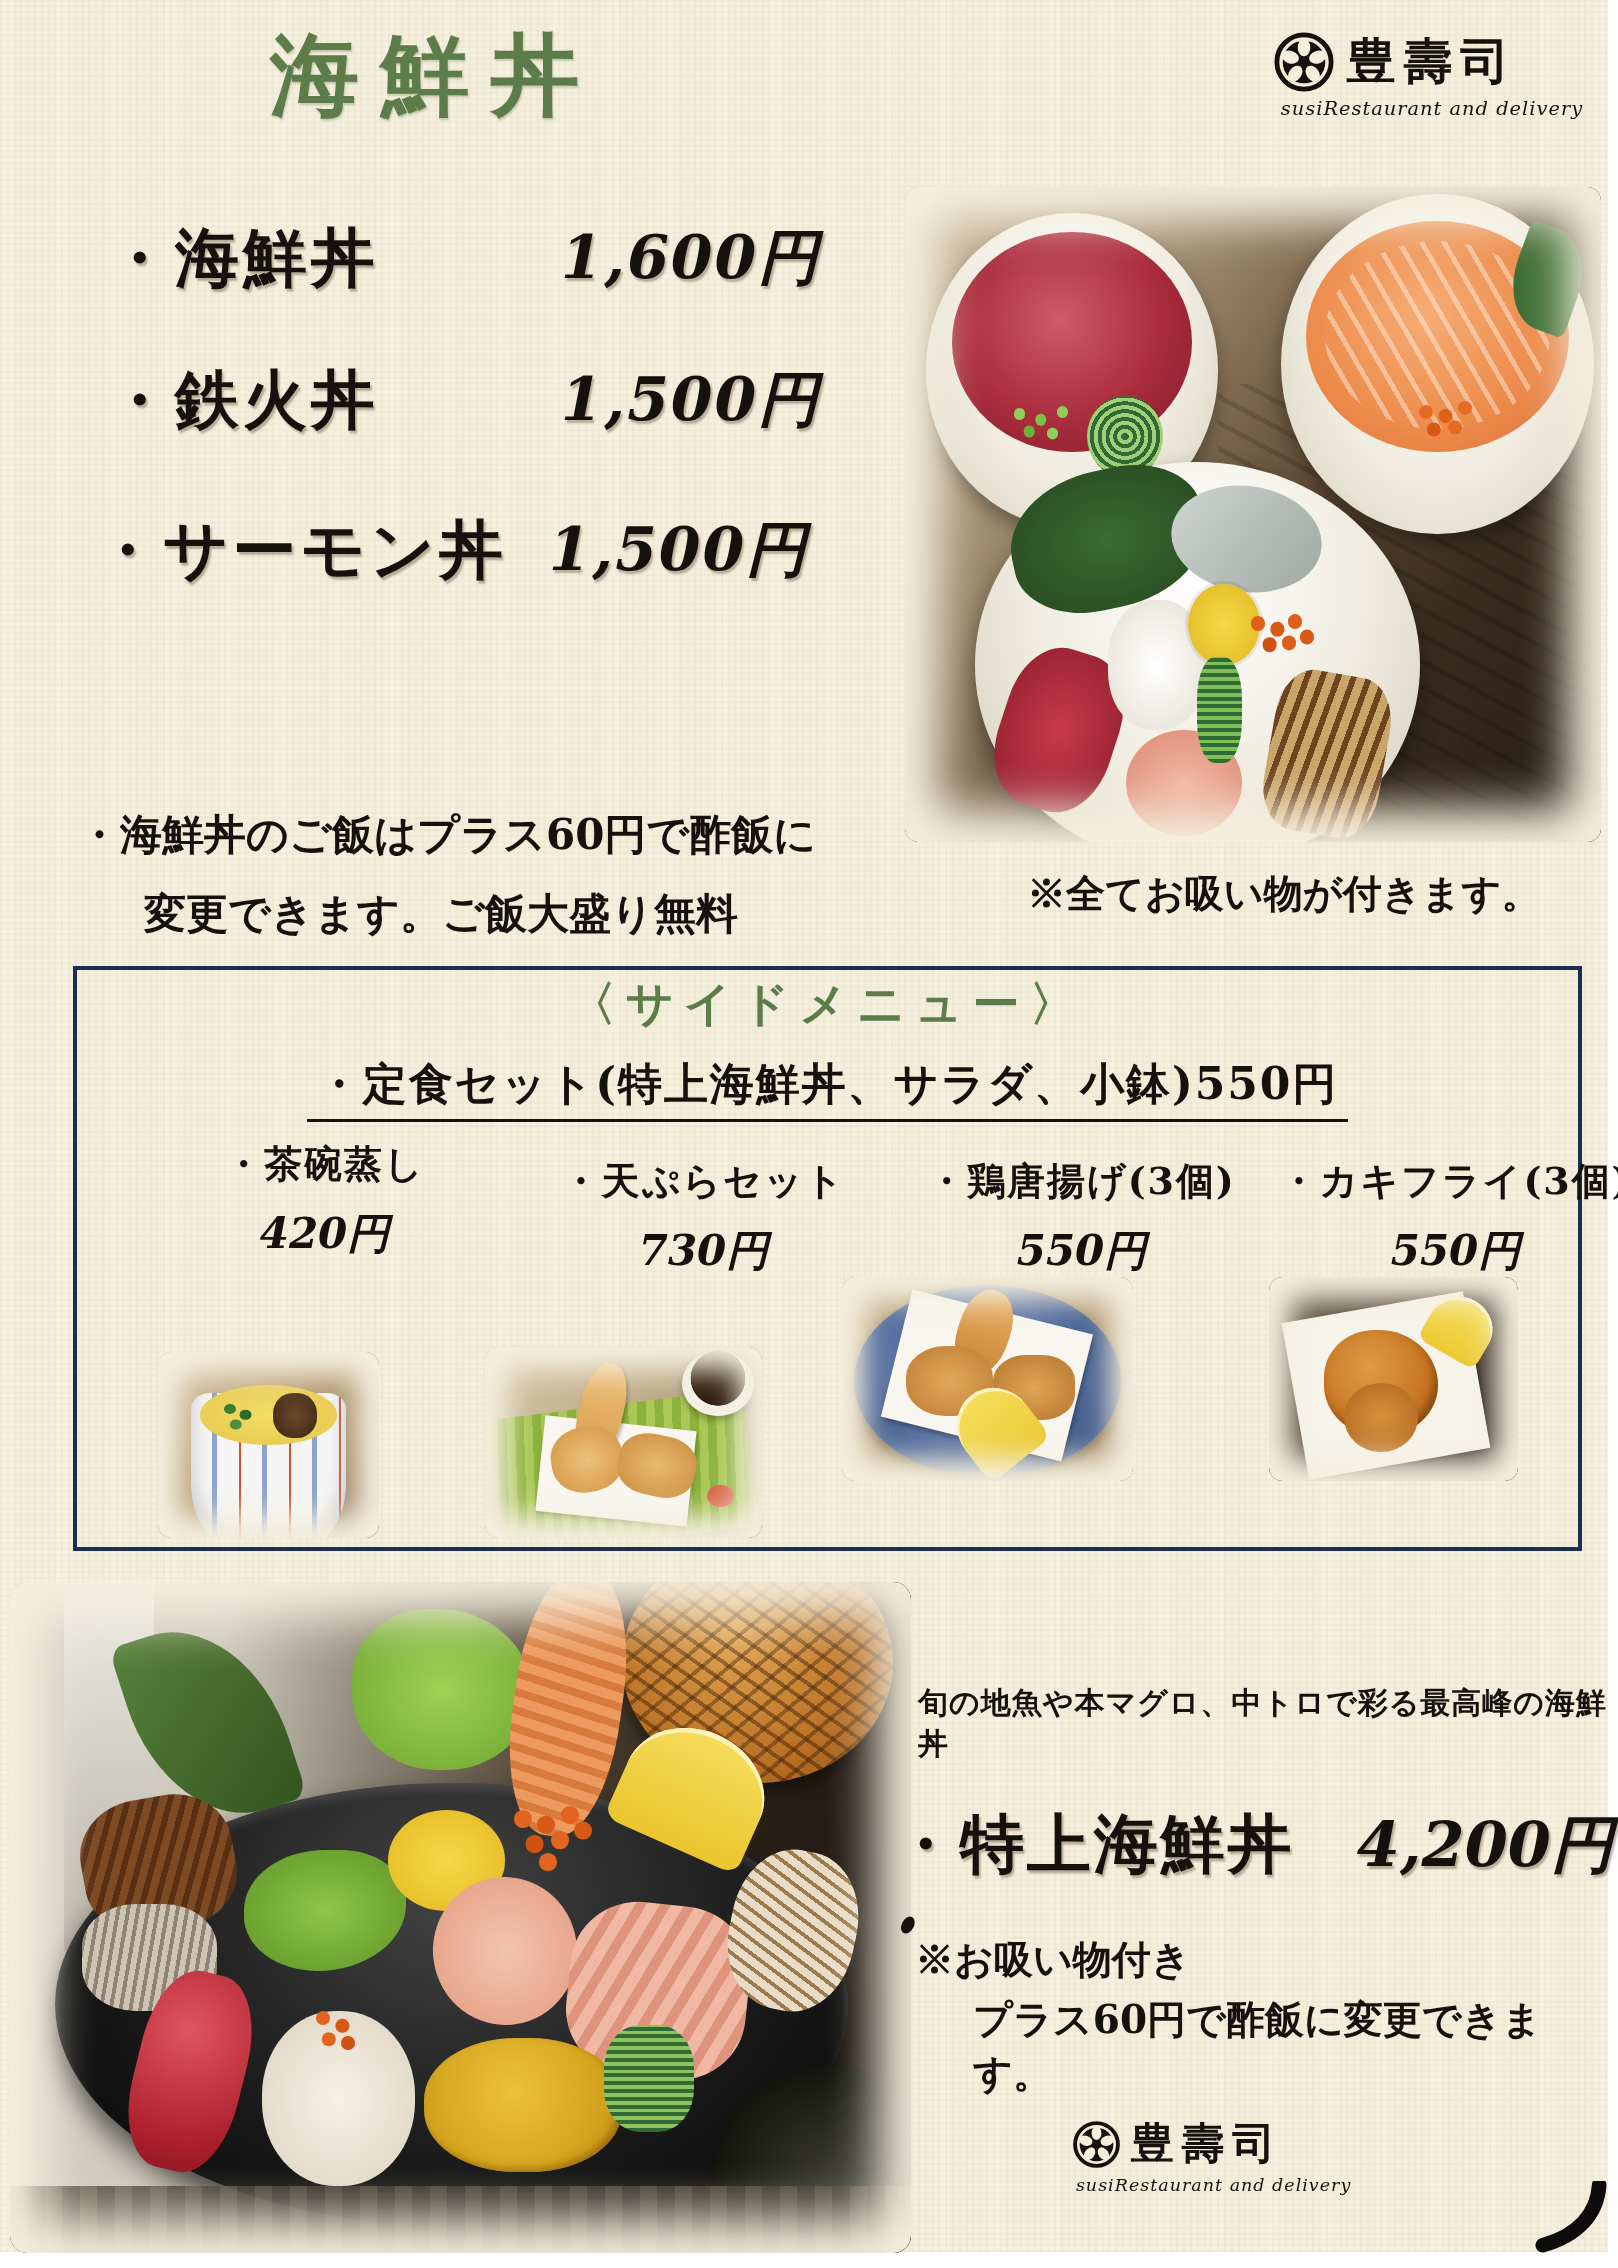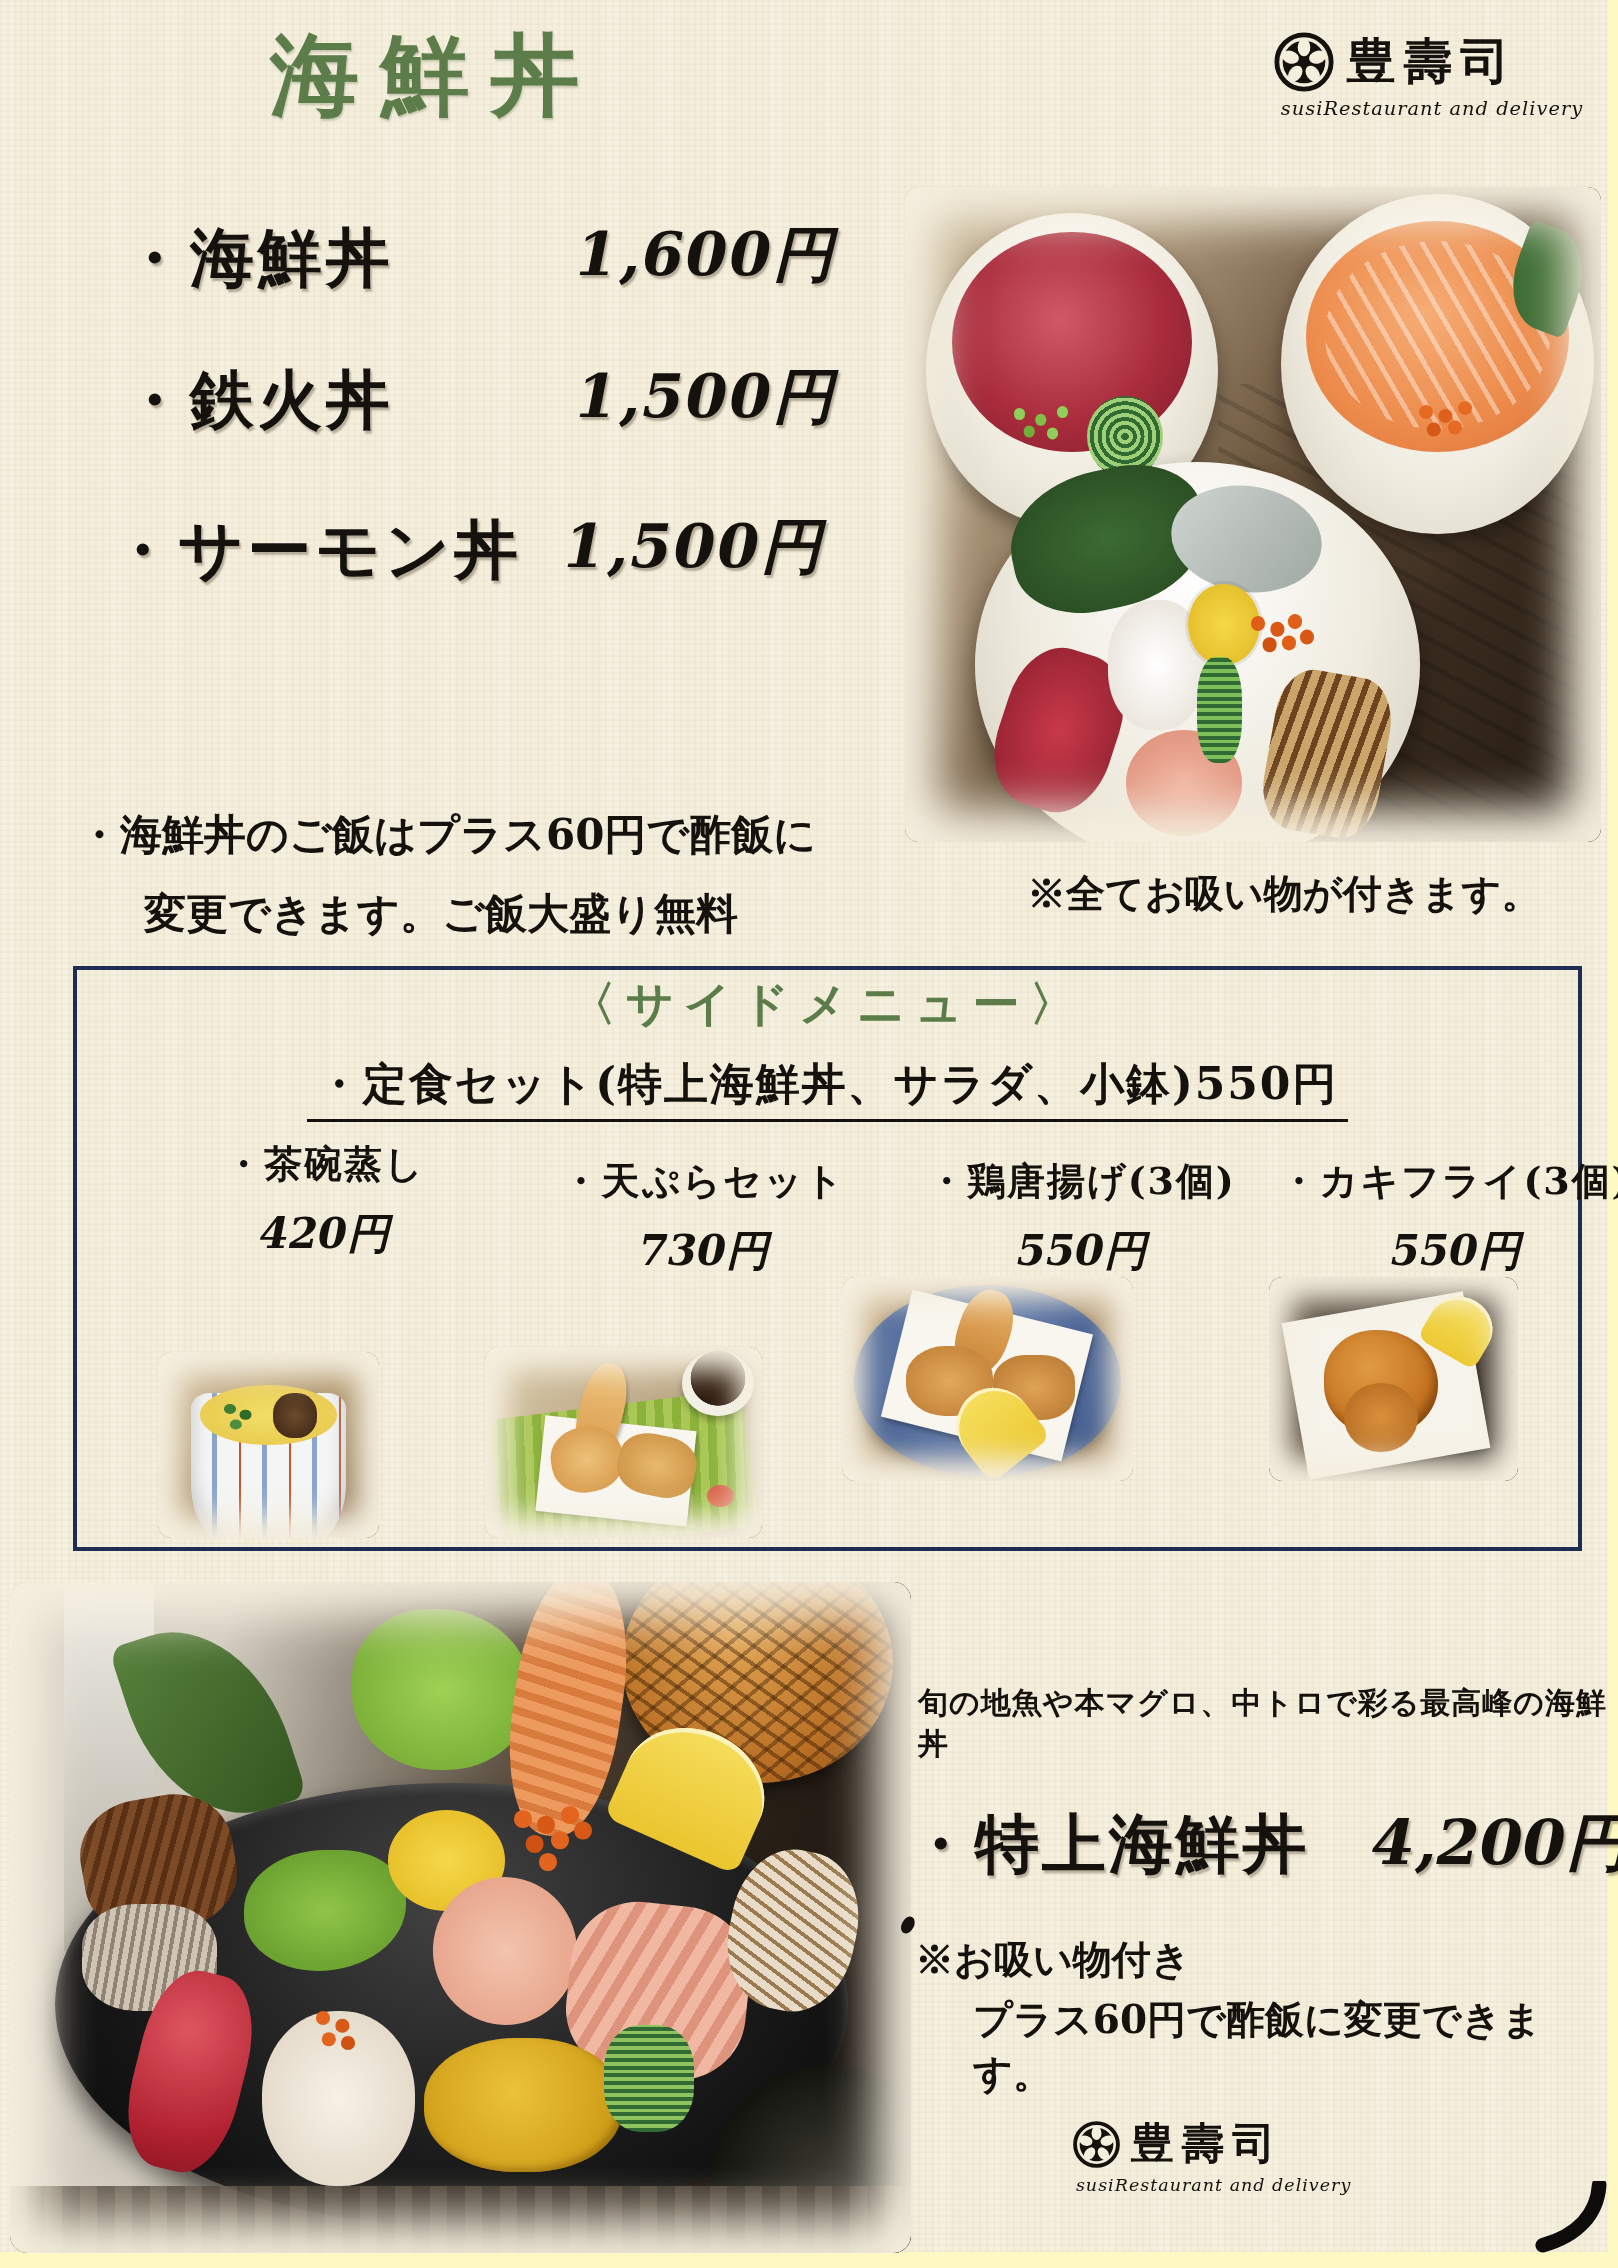--- a/index.html
+++ b/index.html
@@ -1,28 +1,28 @@
 <!DOCTYPE html>
 <html><head>
 <meta charset="utf-8">
 <style>
   html,body{margin:0;padding:0;}
   body{background:#c9c9cb;font-family:"DejaVu Serif","Liberation Serif",serif;color:#15120e;}
-  .screen{position:relative;width:1619px;height:2269px;overflow:hidden;background:#fef9c3;}
+  .screen{position:relative;width:1619px;height:2269px;overflow:hidden;background:#ffffff;}
   .paper{position:absolute;left:0;top:0;width:1608px;height:2252px;background:#f4eedc;}
   .paper::before{content:"";position:absolute;inset:0;pointer-events:none;opacity:.55;
     background:
       repeating-linear-gradient(90deg,rgba(166,149,110,.10) 0 1.9px,rgba(0,0,0,0) 1.9px 6.8px),
       repeating-linear-gradient(0deg,rgba(166,149,110,.08) 0 1.9px,rgba(0,0,0,0) 1.9px 5.8px),
       repeating-linear-gradient(90deg,rgba(255,255,255,.20) 0 13.6px,rgba(0,0,0,0) 13.6px 55px);}
   .abs{position:absolute;}
   .jp{font-weight:bold;}
   .shadow{text-shadow:1.9px 2.9px 1.9px rgba(70,58,34,.35);}
   .title{font-size:89px;color:#5c7d49;letter-spacing:21.3px;font-weight:bold;text-shadow:1px 1.9px 1.9px rgba(70,90,50,.25);}
-  .menu-row{display:flex;justify-content:space-between;align-items:flex-start;margin-left:15px;}
+  .menu-row{display:flex;justify-content:space-between;align-items:center;}
   .item-label{font-size:64px;letter-spacing:3.9px;}
   .item-price{font-size:60px;font-style:italic;letter-spacing:1.9px;}
   .note{font-size:42px;}
   .box{border:4.9px solid #1e2e52;}
   .side-head{font-size:47px;color:#5c7d49;letter-spacing:9.7px;font-weight:bold;}
   .set-line{font-size:44px;font-weight:bold;border-bottom:3.9px solid #15120e;padding:0 9.7px 9.7px;letter-spacing:1.9px;}
   .col{width:369px;text-align:center;}
   .col-label{font-size:38px;font-weight:bold;letter-spacing:1.9px;}
   .col-price{font-size:42px;font-weight:bold;margin-top:15.5px;font-style:italic;}
   .photo{position:absolute;border-radius:13.6px;overflow:hidden;}

